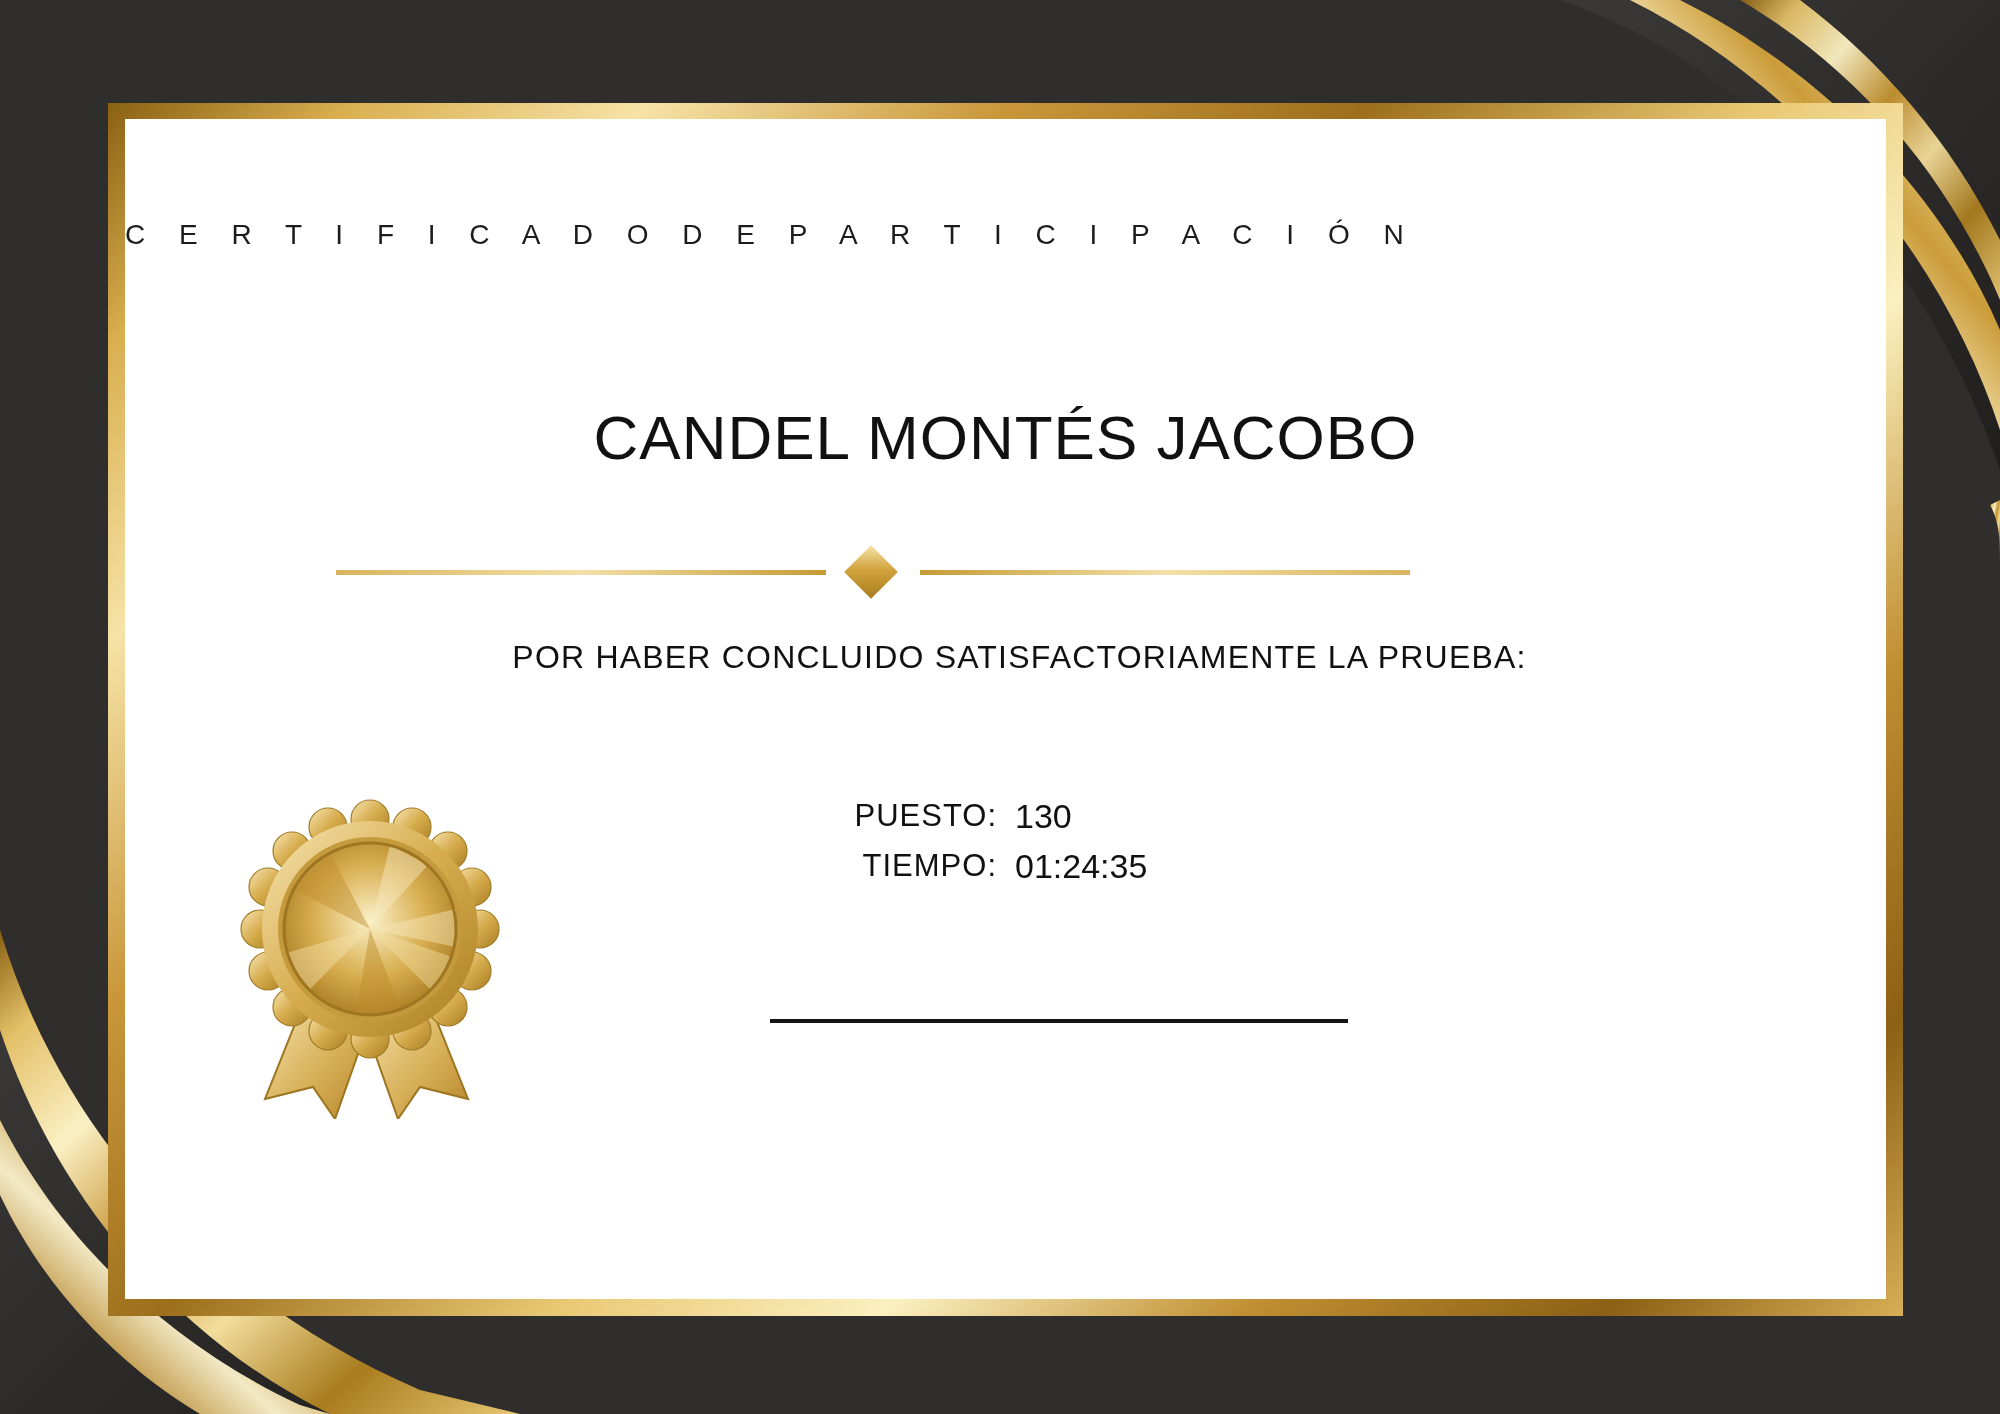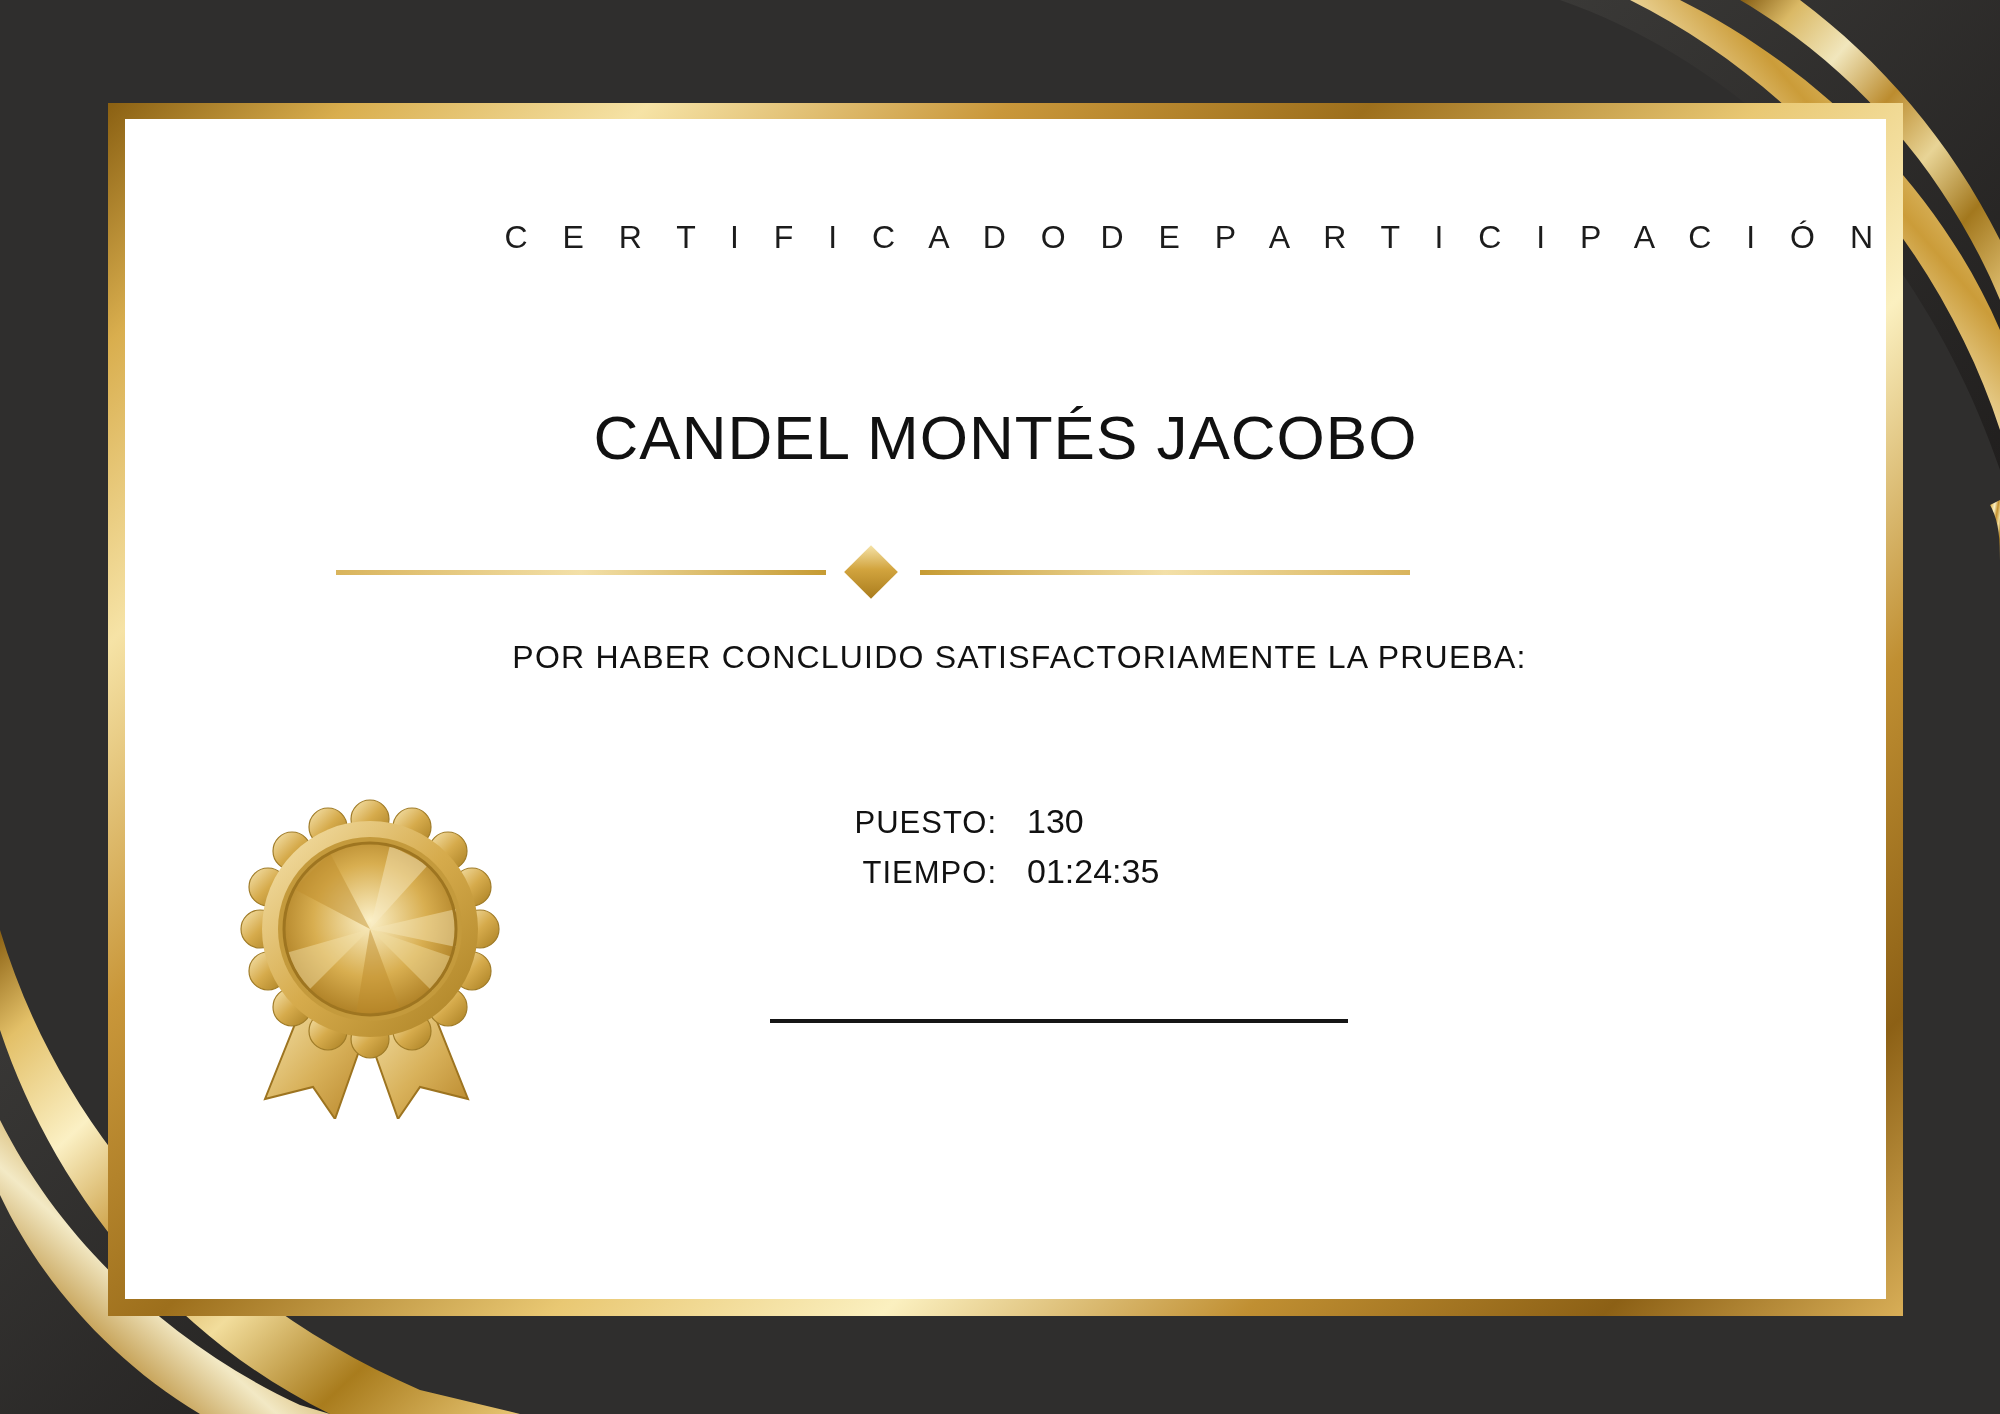--- a/index.html
+++ b/index.html
@@ -66,22 +66,22 @@
     top: 119px;
     width: 1761px;
     height: 1180px;
   }
 
   .cert-heading {
     position: absolute;
     left: 0;
     top: 100px;
     width: 100%;
-    text-align: right;
-    font-size: 32px;
+    text-align: left;
+    font-size: 28px;
     letter-spacing: 13px;
     color: #1c1c1c;
     font-weight: 400;
   }
 
   .recipient-name {
     position: absolute;
     left: 0;
     top: 283px;
     width: 100%;
@@ -139,23 +139,22 @@
 
   
   .results {
     position: absolute;
     left: 560px;
     top: 672px;
     width: 620px;
   }
   .result-row {
     display: flex;
-    align-items: flex-end;
+    align-items: center;
     height: 50px;
-    gap: 12px;
   }
   .result-label {
     width: 330px;
     text-align: right;
     font-size: 31px;
     letter-spacing: 1px;
     color: #111111;
     padding-right: 18px;
     box-sizing: border-box;
   }

